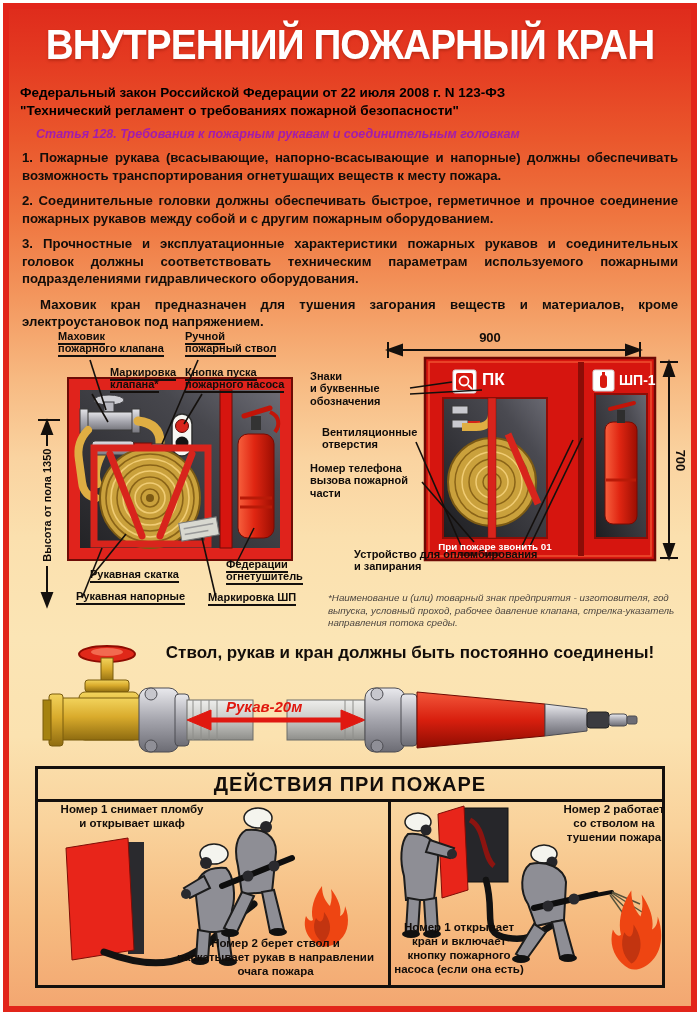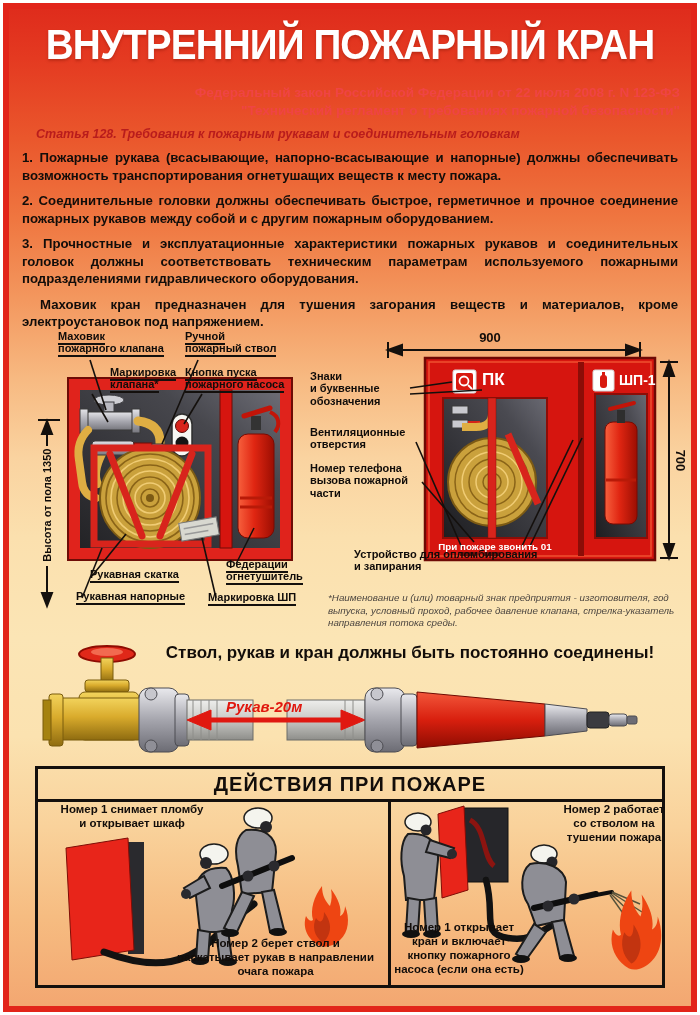--- a/index.html
+++ b/index.html
@@ -7,22 +7,22 @@
         font-family:"Liberation Sans","DejaVu Sans",sans-serif;}
   .border-frame{position:absolute;left:3px;top:3px;right:3px;bottom:3px;border:6px solid #e2251a;
     background:linear-gradient(180deg,#df2c1c 0%,#e43a21 5%,#ea572c 13%,#ef7640 21%,#f3975e 29%,
       #f7b981 37%,#fad3a0 45%,#fbe0ae 53%,#fbe5b5 63%,#fbe2b0 73%,#f9d29b 82%,#f6bc81 91%,#f3a771 100%);}
   .canvas{position:absolute;left:0;top:0;width:700px;height:1015px;}
   .abs{position:absolute;}
   .title{left:0;top:20px;width:700px;text-align:center;color:#fff;font-weight:bold;font-size:43px;
          white-space:nowrap;letter-spacing:-1px;transform:scaleX(0.9);transform-origin:50% 50%;
          text-shadow:0 2px 3px rgba(120,20,0,.35);}
   .lawcol{left:20px;top:84px;width:660px;}
-  .law{font-size:13.5px;font-weight:bold;color:#ef4444;text-align:right;line-height:1.3;}
-  .article{font-size:12.5px;font-weight:bold;font-style:italic;color:#b91c1c;margin-top:8px;padding-left:16px;}
+  .law{font-size:13.5px;font-weight:bold;color:#000000;text-align:left;line-height:1.3;}
+  .article{font-size:12.5px;font-weight:bold;font-style:italic;color:#a21caf;margin-top:8px;padding-left:16px;}
   .bodyp{font-size:13.2px;font-weight:bold;color:#120d0a;text-align:justify;line-height:1.33;margin:8px 2px 0 2px;}
   .indent{text-indent:18px;}
   .lbl{position:absolute;font-size:11px;font-weight:bold;color:#100c0a;line-height:1.12;white-space:pre-line;}
   .ulbl{border-bottom:2px solid #14100d;padding-bottom:1px;}
   .cap{position:absolute;font-size:11.5px;font-weight:bold;color:#120d0a;line-height:1.22;text-align:center;white-space:pre-line;}
   .dim{position:absolute;font-size:13px;font-weight:bold;color:#120d0a;}
   .whitetx{color:#fff;font-weight:bold;position:absolute;}
   .footnote{position:absolute;font-size:9.8px;font-style:italic;color:#4c4640;line-height:1.3;}
   .asm-head{position:absolute;left:150px;top:643px;width:520px;text-align:center;
             font-size:17px;font-weight:bold;color:#120d0a;}
@@ -256,21 +256,21 @@
         </g>
       </svg>
       <div class="dim" style="left:150px;top:0;width:60px;text-align:center;">900</div>
       <div class="dim" style="left:350px;top:123px;width:40px;text-align:center;transform:rotate(90deg);">700</div>
       <div class="whitetx" style="left:172px;top:40px;font-size:17px;">ПК</div>
       <div class="whitetx" style="left:309px;top:42px;font-size:14px;">ШП-1</div>
       <div class="whitetx" style="left:127px;top:211px;width:116px;text-align:center;font-size:9.8px;">При пожаре звонить 01</div>
       <div class="lbl" style="left:0;top:40px;width:100px;">Знаки
 и буквенные
 обозначения</div>
-      <div class="lbl" style="left:0;top:96px;width:120px;">Вентиляционные
+      <div class="lbl" style="left:12px;top:96px;width:120px;">Вентиляционные
 отверстия</div>
       <div class="lbl" style="left:44px;top:218px;width:210px;">Устройство для опломбирования
 и запирания</div>
       <div class="lbl" style="left:0;top:132px;width:115px;">Номер телефона
 вызова пожарной
 части</div>
       <div class="footnote" style="left:18px;top:262px;width:352px;">*Наименование и (или) товарный знак предприятия - изготовителя, год выпуска, условный проход, рабочее давление клапана, стрелка-указатель направления потока среды.</div>
     </div>
 
     <div class="asm-head">Ствол, рукав и кран должны быть постоянно соединены!</div>

